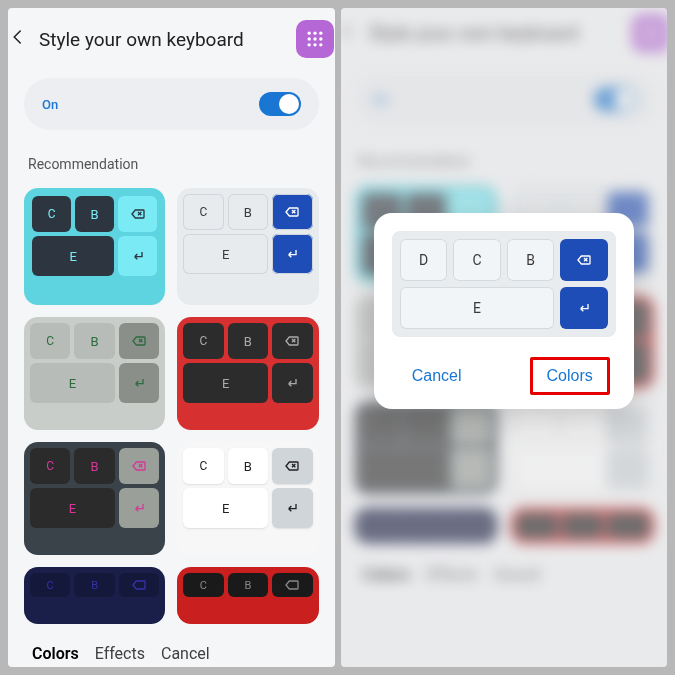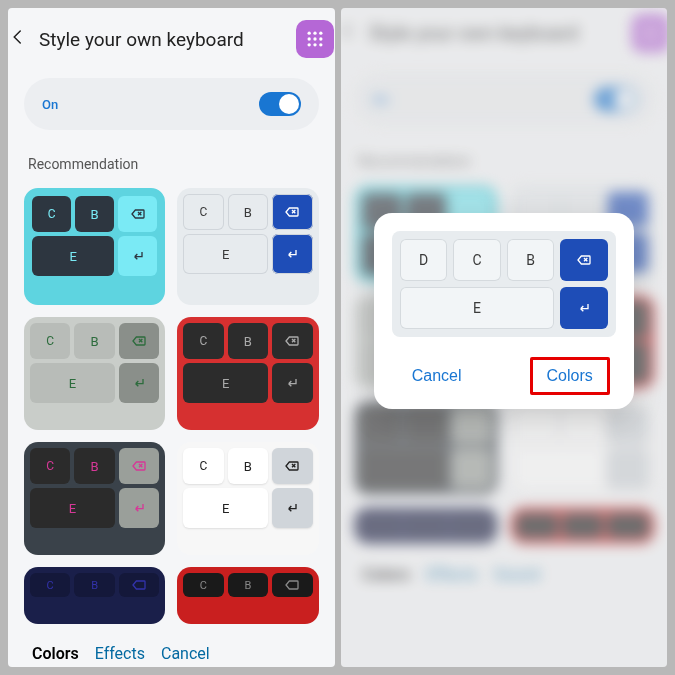--- a/index.html
+++ b/index.html
@@ -70,21 +70,21 @@
     .theme.pink .key { background:#2b2b2b; color:#d63897;}
     .theme.pink .key.alt { background:#9a9f9a;}
     .theme.white .key { background:#fff; color:#222; box-shadow:0 1px 2px rgba(0,0,0,.1);}
     .theme.white .key.alt { background:#d0d5da;}
     .theme.navy .key { background:#14183a; color:#3232aa;}
     .theme.redark .key { background:#1a1a1a; color:#888;}
     .tabs {
       display: flex; justify-content: flex-start; padding: 10px 16px 0;
       font-size: 16px;
     }
-    .tab { color: #0369a1; padding: 4px 8px; }
+    .tab { color: #404040; padding: 4px 8px; }
     .tab.active { color: #000; font-weight: 600; }
 
     
     .blurred-bg {
       position: absolute; inset: 0; filter: blur(6px); opacity: .75;
       transform: scale(1.02);
     }
     .scrim { position:absolute; inset:0; background:rgba(200,200,200,.25);}
     .dialog {
       position: absolute; left: 50%; top: 46%; transform: translate(-50%,-50%);

